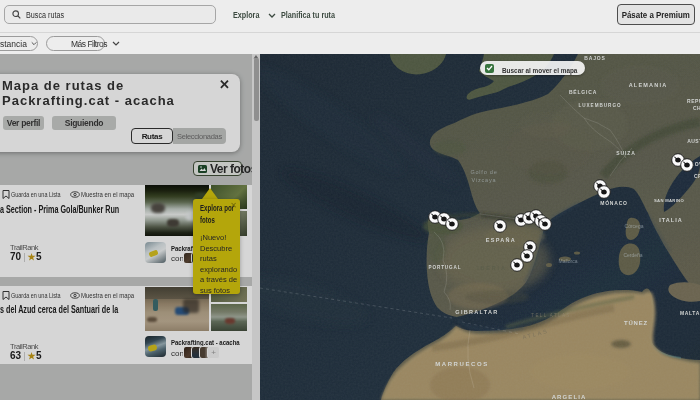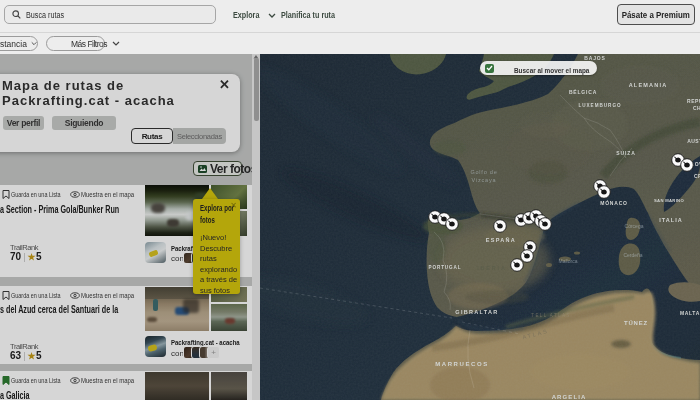--- a/index.html
+++ b/index.html
@@ -56,21 +56,21 @@
 #tipx{position:absolute;right:3px;top:2px;font-size:8px;color:#6e6509;}
 
 
 #sctrack{position:absolute;left:252px;top:54px;width:8px;height:346px;background:#c6c6c6;z-index:25;}
 #scthumb{position:absolute;left:1.5px;top:4px;width:5px;height:63px;background:#8f8f8f;border-radius:2px;}
 
 
 #map{position:absolute;left:260px;top:54px;width:440px;height:346px;z-index:10;background:#1d2a36;}
 #searchmove{position:absolute;left:220px;top:7px;height:14px;background:rgba(250,250,250,.9);border-radius:7px;display:flex;align-items:center;z-index:15;box-shadow:0 1px 2px rgba(0,0,0,.3);padding:0 7px 0 5px;}
 #searchmove .cb{width:9px;height:9px;background:#38743e;border-radius:2px;display:flex;align-items:center;justify-content:center;flex:none;}
-#searchmove .tw{width:76px;overflow:visible;margin-left:20px;}
+#searchmove .tw{width:76px;overflow:visible;margin-left:8px;}
 #searchmove .tw span{display:inline-block;font-size:8px;font-weight:bold;color:#333;white-space:nowrap;transform:scaleX(.8);transform-origin:left center;}
 </style>
 </head>
 <body>
 <div id="app">
 
   <div id="map">
     <svg width="440" height="346" viewBox="260 54 440 346">
       <defs>
         <linearGradient id="og" x1="0" y1="0" x2="1" y2="1">
@@ -342,36 +342,20 @@
       <div class="uname" style="top:52px;">Packrafting.cat - acacha</div>
       <div class="con" style="top:63px;">con</div>
       <div style="position:absolute;left:183px;top:60px;display:flex;">
         <div style="width:13px;height:13px;border-radius:3px;border:1px solid #fff;background:linear-gradient(135deg,#38291e,#5a4434 60%,#2c2018);"></div>
         <div style="width:13px;height:13px;border-radius:3px;border:1px solid #fff;background:linear-gradient(180deg,#45392c,#2c3a46 70%);margin-left:-5px;"></div>
         <div style="width:13px;height:13px;border-radius:3px;border:1px solid #fff;background:linear-gradient(90deg,#55483a 40%,#8a8074 60%,#4a4038);margin-left:-5px;"></div>
         <div style="width:13px;height:13px;border-radius:3px;border:1px solid #fff;background:#f2f2f2;margin-left:-5px;display:flex;align-items:center;justify-content:center;font-size:8px;color:#9a9a9a;">+</div>
       </div>
     </div>
 
-    <div class="item" style="top:317px;height:29px;">
-      <div class="ihead">
-        <svg width="8" height="9" viewBox="0 0 8 9" style="left:2px;">
-            <path d="M1,0.5 h6 v8 l-3,-2.5 l-3,2.5 z" fill="#2e7d32" stroke="#2e7d32" stroke-width="1"></path>
-          </svg>
-        <span class="tx" style="left:11px;">Guarda en una Lista</span>
-        <svg width="10" height="7" viewBox="0 0 10 7" style="left:70px;top:1px;">
-            <ellipse cx="5" cy="3.5" rx="4.3" ry="2.7" fill="none" stroke="#3c3c3c" stroke-width="0.9"></ellipse>
-            <circle cx="5" cy="3.5" r="1.2" fill="none" stroke="#3c3c3c" stroke-width="0.9"></circle>
-          </svg>
-        <span class="tx" style="left:81px;transform:scaleX(.86);">Muestra en el mapa</span>
-      </div>
-      <div class="ititle" style="top:19px;">a Galicia</div>
-      <div class="ph" style="left:145px;top:1px;width:64px;height:28px;background:linear-gradient(180deg,#4a4438,#5d5344 50%,#3a352c);"></div>
-      <div class="ph" style="left:211px;top:1px;width:36px;height:28px;background:linear-gradient(180deg,#55504a,#6a6456 60%,#2e2b26);"></div>
-    </div>
 
     <div id="dimover"></div>
 
     <div id="tip">
       <div id="tiparrow"></div>
       <div id="tipbody">
         <div class="t1">Explora por<br>fotos</div>
         <div class="t2">¡Nuevo!<br>Descubre<br>rutas<br>explorando<br>a través de<br>sus fotos</div>
         <div id="tipx">✕</div>
       </div>

